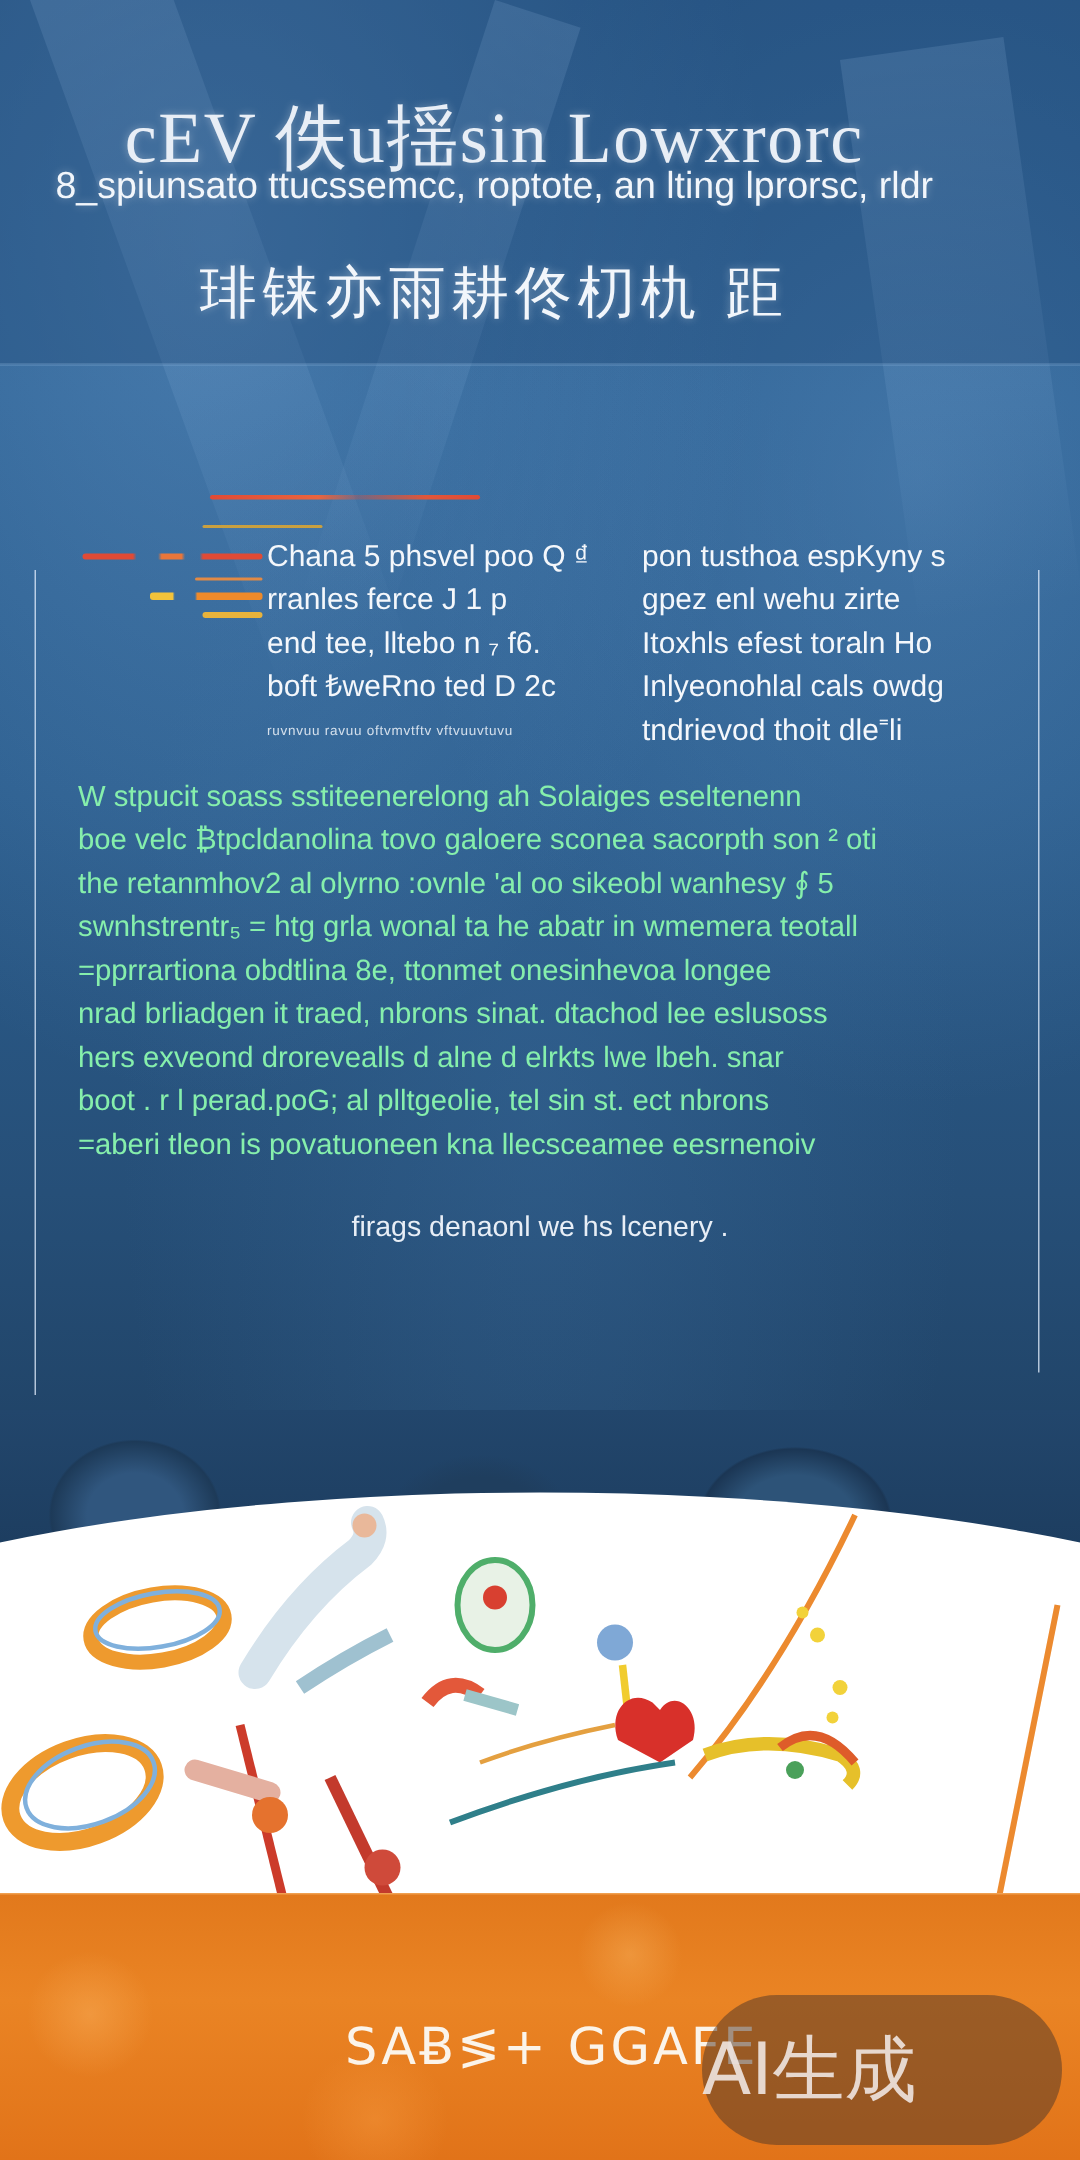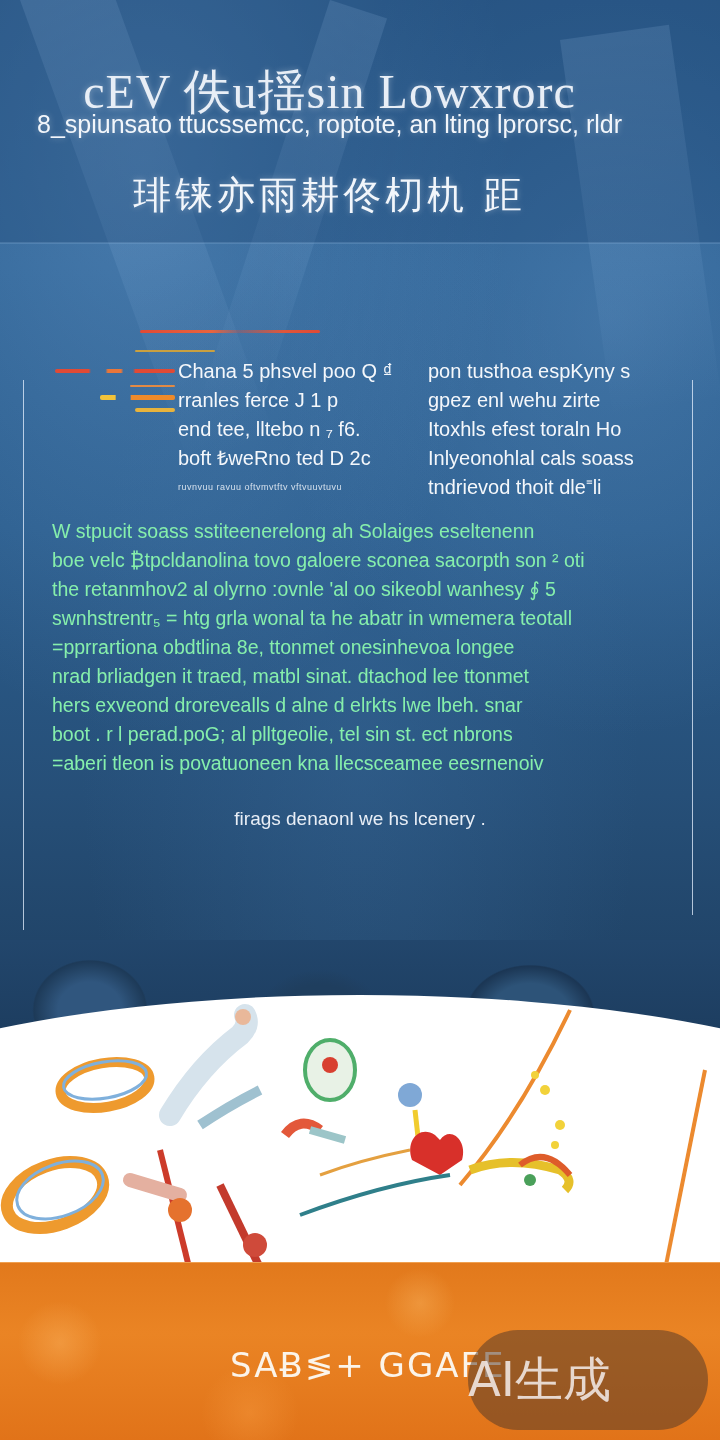--- a/index.html
+++ b/index.html
@@ -78,31 +78,31 @@
     <div>Chana 5  phsvel poo  Q  ₫</div>
     <div>rranles ferce       J 1  p</div>
     <div>end tee, lltebo n  ₇ f6.</div>
     <div>boft ₺weRno ted  D 2c</div>
     <div class="col-small">ruvnvuu ravuu  oftvmvtftv vftvuuvtuvu</div>
   </div>
   <div class="col-text" style="left:428px;top:357px;">
     <div>pon tusthoa espKyny s</div>
     <div>gpez enl wehu zirte</div>
     <div>Itoxhls efest toraln Ho</div>
-    <div>Inlyeonohlal cals soass</div>
+    <div>Inlyeonohlal cals owdg</div>
     <div> tndrievod  thoit dle⁼li</div>
   </div>
 
   <div class="para" style="top:517px;">
     <div>W stpucit soass sstiteenerelong  ah  Solaiges  eseltenenn</div>
     <div>boe velc ₿tpcldanolina tovo galoere sconea sacorpth son ² oti</div>
     <div>the retanmhov2 al olyrno :ovnle 'al oo  sikeobl wanhesy ∮ 5</div>
     <div>swnhstrentr₅ = htg  grla  wonal ta  he  abatr in  wmemera teotall</div>
     <div>=pprrartiona  obdtlina 8e, ttonmet  onesinhevoa longee</div>
-    <div>nrad brliadgen it traed, matbl  sinat. dtachod  lee ttonmet</div>
+    <div>nrad brliadgen it traed, nbrons  sinat. dtachod  lee eslusoss</div>
     <div>hers    exveond  drorevealls d alne  d elrkts  lwe  lbeh. snar</div>
     <div>boot . r l  perad.poG; al  plltgeolie, tel  sin st. ect  nbrons</div>
     <div>=aberi tleon  is  povatuoneen  kna  llecsceamee  eesrnenoiv</div>
   </div>
 
   <div class="tagline">firags  denaonl we hs  lcenery .</div>
 
   <div class="wheels"></div>
 
   <div class="white-arc"></div>

